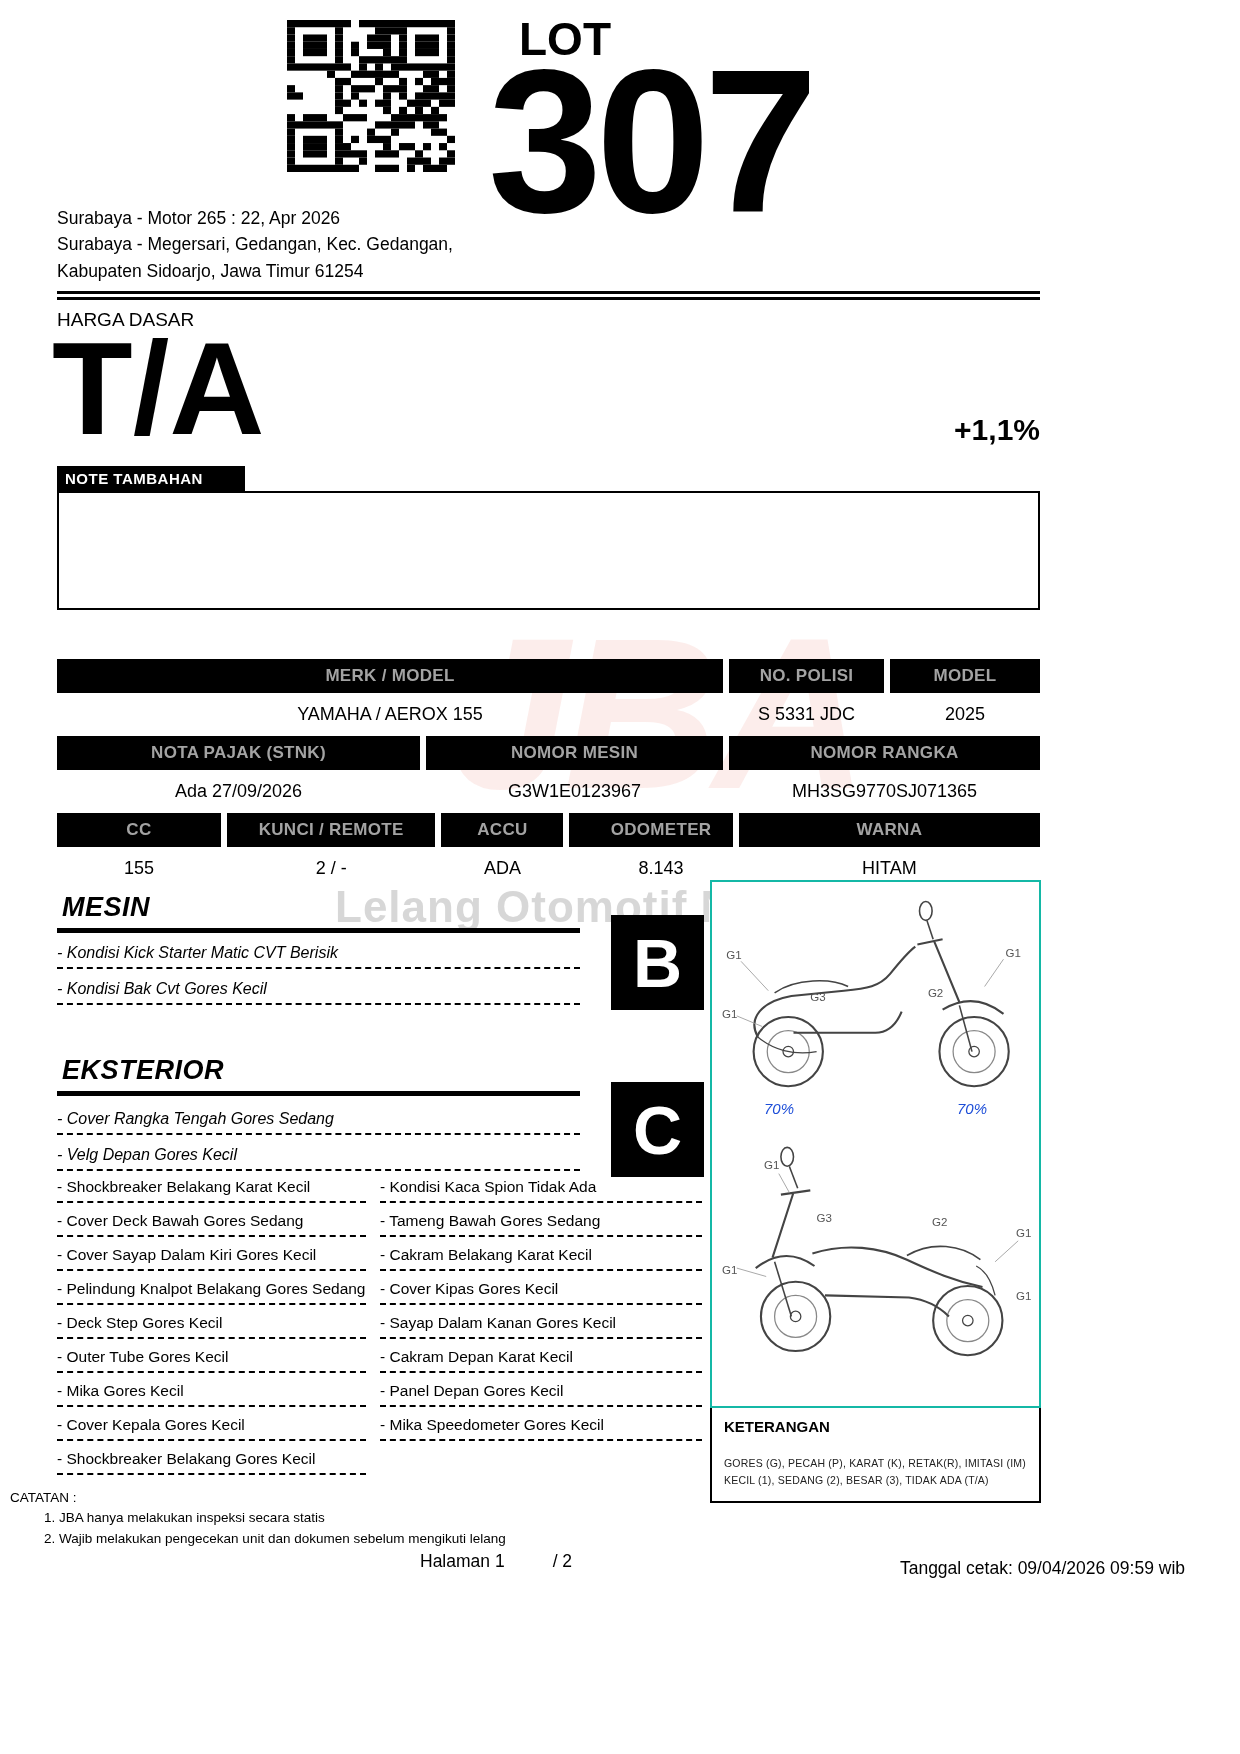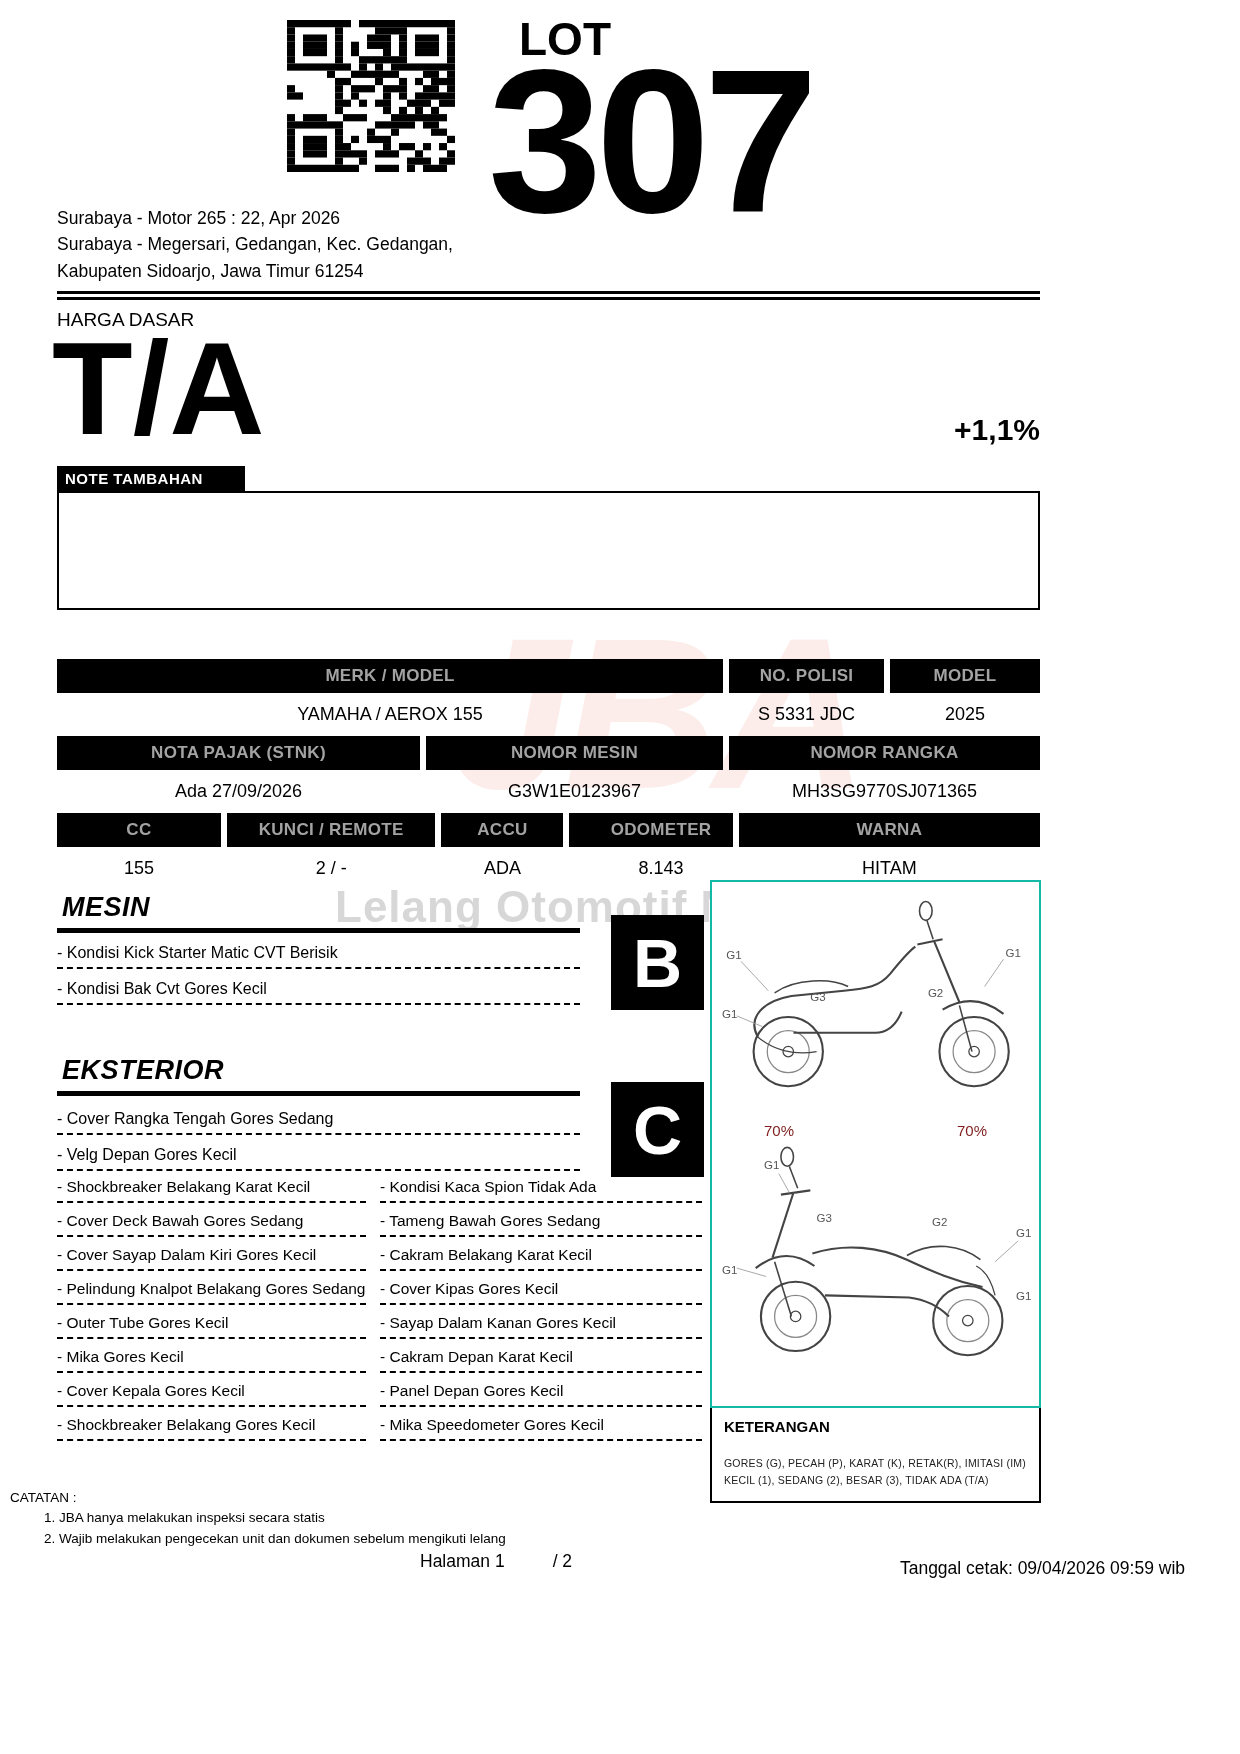--- a/index.html
+++ b/index.html
@@ -59,31 +59,31 @@
 
   
   .sec-title { position: absolute; left: 62px; font-size: 27px; font-weight: bold; letter-spacing: 0.5px; font-style: italic; }
   .sec-rule { position: absolute; left: 57px; width: 523px; height: 5px; background: #000; }
   .grade-badge { position: absolute; left: 611px; width: 93px; height: 95px; background: #000;
     color: #fff; font-size: 68px; font-weight: bold; display: flex; align-items: center; justify-content: center; }
 
   .items { position: absolute; }
   .item { border-bottom: 2px dashed #000; display: flex; align-items: flex-end;
     padding-bottom: 5px; white-space: nowrap; overflow: hidden; }
-  .item-w { width: 523px; height: 36px; font-size: 16px; }
+  .item-w { width: 523px; height: 36px; font-size: 16px; font-style: italic; }
   .item-l { width: 309px; height: 34px; font-size: 15.5px; }
   .item-r { width: 322px; height: 34px; font-size: 15.5px; }
 
   
   .diagram-box { position: absolute; left: 710px; top: 880px; width: 331px; height: 528px;
     border: 2px solid #14b8a6; background: #fff; }
   .diagram-box svg { position: absolute; }
   .svg-top { left: 8px; top: 10px; }
   .svg-bottom { left: 8px; top: 258px; }
-  .pct { position: absolute; top: 240px; font-size: 15px; color: #7f1d1d; }
+  .pct { position: absolute; top: 218px; font-size: 15px; color: #1d4ed8; font-style: italic; }
   .pct-left { left: 52px; }
   .pct-right { left: 245px; }
   svg text { font-family: "Liberation Sans", sans-serif; }
 
   .keterangan-box { position: absolute; left: 710px; top: 1408px; width: 331px; height: 95px;
     border: 2px solid #000; border-top: none; background: #fff; padding: 10px 12px 0 12px; }
   .ket-title { font-size: 15px; font-weight: bold; margin-bottom: 20px; }
   .ket-line { font-size: 10.5px; color: #222; line-height: 1.65; letter-spacing: 0.2px; }
 
   
@@ -411,20 +411,21 @@
   <div class="grade-badge" style="top:1082px;">C</div>
   <div class="items" style="left:57px; top:1099px;">
     <div class="item item-w">- Cover Rangka Tengah Gores Sedang</div>
     <div class="item item-w">- Velg Depan Gores Kecil</div>
   </div>
   <div class="items" style="left:57px; top:1169px;">
     <div class="item item-l">- Shockbreaker Belakang Karat Kecil</div>
     <div class="item item-l">- Cover Deck Bawah Gores Sedang</div>
     <div class="item item-l">- Cover Sayap Dalam Kiri Gores Kecil</div>
     <div class="item item-l">- Pelindung Knalpot Belakang Gores Sedang</div>
+    <div class="item item-l">- Deck Step Gores Kecil</div>
     <div class="item item-l">- Outer Tube Gores Kecil</div>
     <div class="item item-l">- Mika Gores Kecil</div>
     <div class="item item-l">- Cover Kepala Gores Kecil</div>
     <div class="item item-l">- Shockbreaker Belakang Gores Kecil</div>
   </div>
   <div class="items" style="left:380px; top:1169px;">
     <div class="item item-r">- Kondisi Kaca Spion Tidak Ada</div>
     <div class="item item-r">- Tameng Bawah Gores Sedang</div>
     <div class="item item-r">- Cakram Belakang Karat Kecil</div>
     <div class="item item-r">- Cover Kipas Gores Kecil</div>

